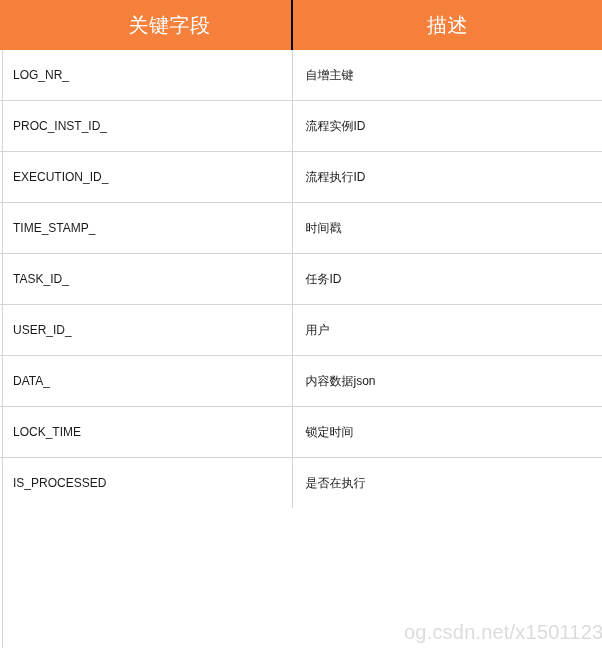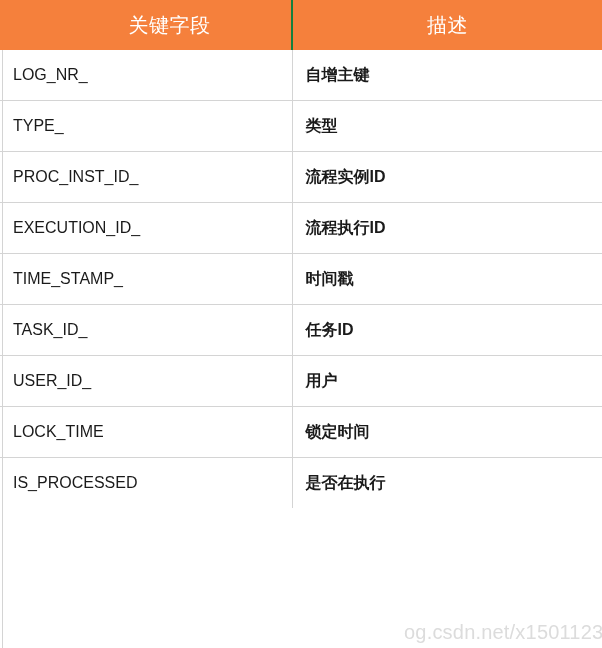--- a/index.html
+++ b/index.html
@@ -45,45 +45,44 @@
     font-weight: normal;
     text-align: center;
     vertical-align: middle;
     padding: 0;
     height: 50px;
     line-height: 50px;
     letter-spacing: 0.5px;
     border: none;
   }
   thead th.key-head {
-    border-right: 2px solid #15803d;
+    border-right: 2px solid #000000;
     padding-left: 48px;
   }
 
   
   tbody tr.data-row {
     height: 50px;
     background: #ffffff;
   }
   tbody td {
     height: 50px;
     vertical-align: middle;
     padding: 0 0 0 13px;
-    font-size: 16px;
+    font-size: 12px;
     line-height: 1.2;
     color: #1a1a1a;
     border-bottom: 1px solid #d4d4d4;
     border-right: 1px solid #d4d4d4;
     white-space: nowrap;
     overflow: hidden;
   }
   tbody td.desc-cell {
     border-right: none;
     padding-left: 13px;
-    font-weight: bold;
   }
   tbody tr.data-row:first-child td {
     border-top: none;
   }
   tbody tr.data-row:last-child td {
     border-bottom: none;
   }
 
   
   .left-rule {
@@ -124,44 +123,44 @@
         <th class="key-head">关键字段</th>
         <th class="desc-head">描述</th>
       </tr>
     </thead>
     <tbody id="table-body">
         <tr class="data-row">
           <td class="key-cell">LOG_NR_</td>
           <td class="desc-cell">自增主键</td>
         </tr>
         <tr class="data-row">
-          <td class="key-cell">TYPE_</td>
-          <td class="desc-cell">类型</td>
-        </tr>
-        <tr class="data-row">
           <td class="key-cell">PROC_INST_ID_</td>
           <td class="desc-cell">流程实例ID</td>
         </tr>
         <tr class="data-row">
           <td class="key-cell">EXECUTION_ID_</td>
           <td class="desc-cell">流程执行ID</td>
         </tr>
         <tr class="data-row">
           <td class="key-cell">TIME_STAMP_</td>
           <td class="desc-cell">时间戳</td>
         </tr>
         <tr class="data-row">
           <td class="key-cell">TASK_ID_</td>
           <td class="desc-cell">任务ID</td>
         </tr>
         <tr class="data-row">
           <td class="key-cell">USER_ID_</td>
           <td class="desc-cell">用户</td>
         </tr>
         <tr class="data-row">
+          <td class="key-cell">DATA_</td>
+          <td class="desc-cell">内容数据json</td>
+        </tr>
+        <tr class="data-row">
           <td class="key-cell">LOCK_TIME</td>
           <td class="desc-cell">锁定时间</td>
         </tr>
         <tr class="data-row">
           <td class="key-cell">IS_PROCESSED</td>
           <td class="desc-cell">是否在执行</td>
         </tr>
       </tbody>
   </table>
 

